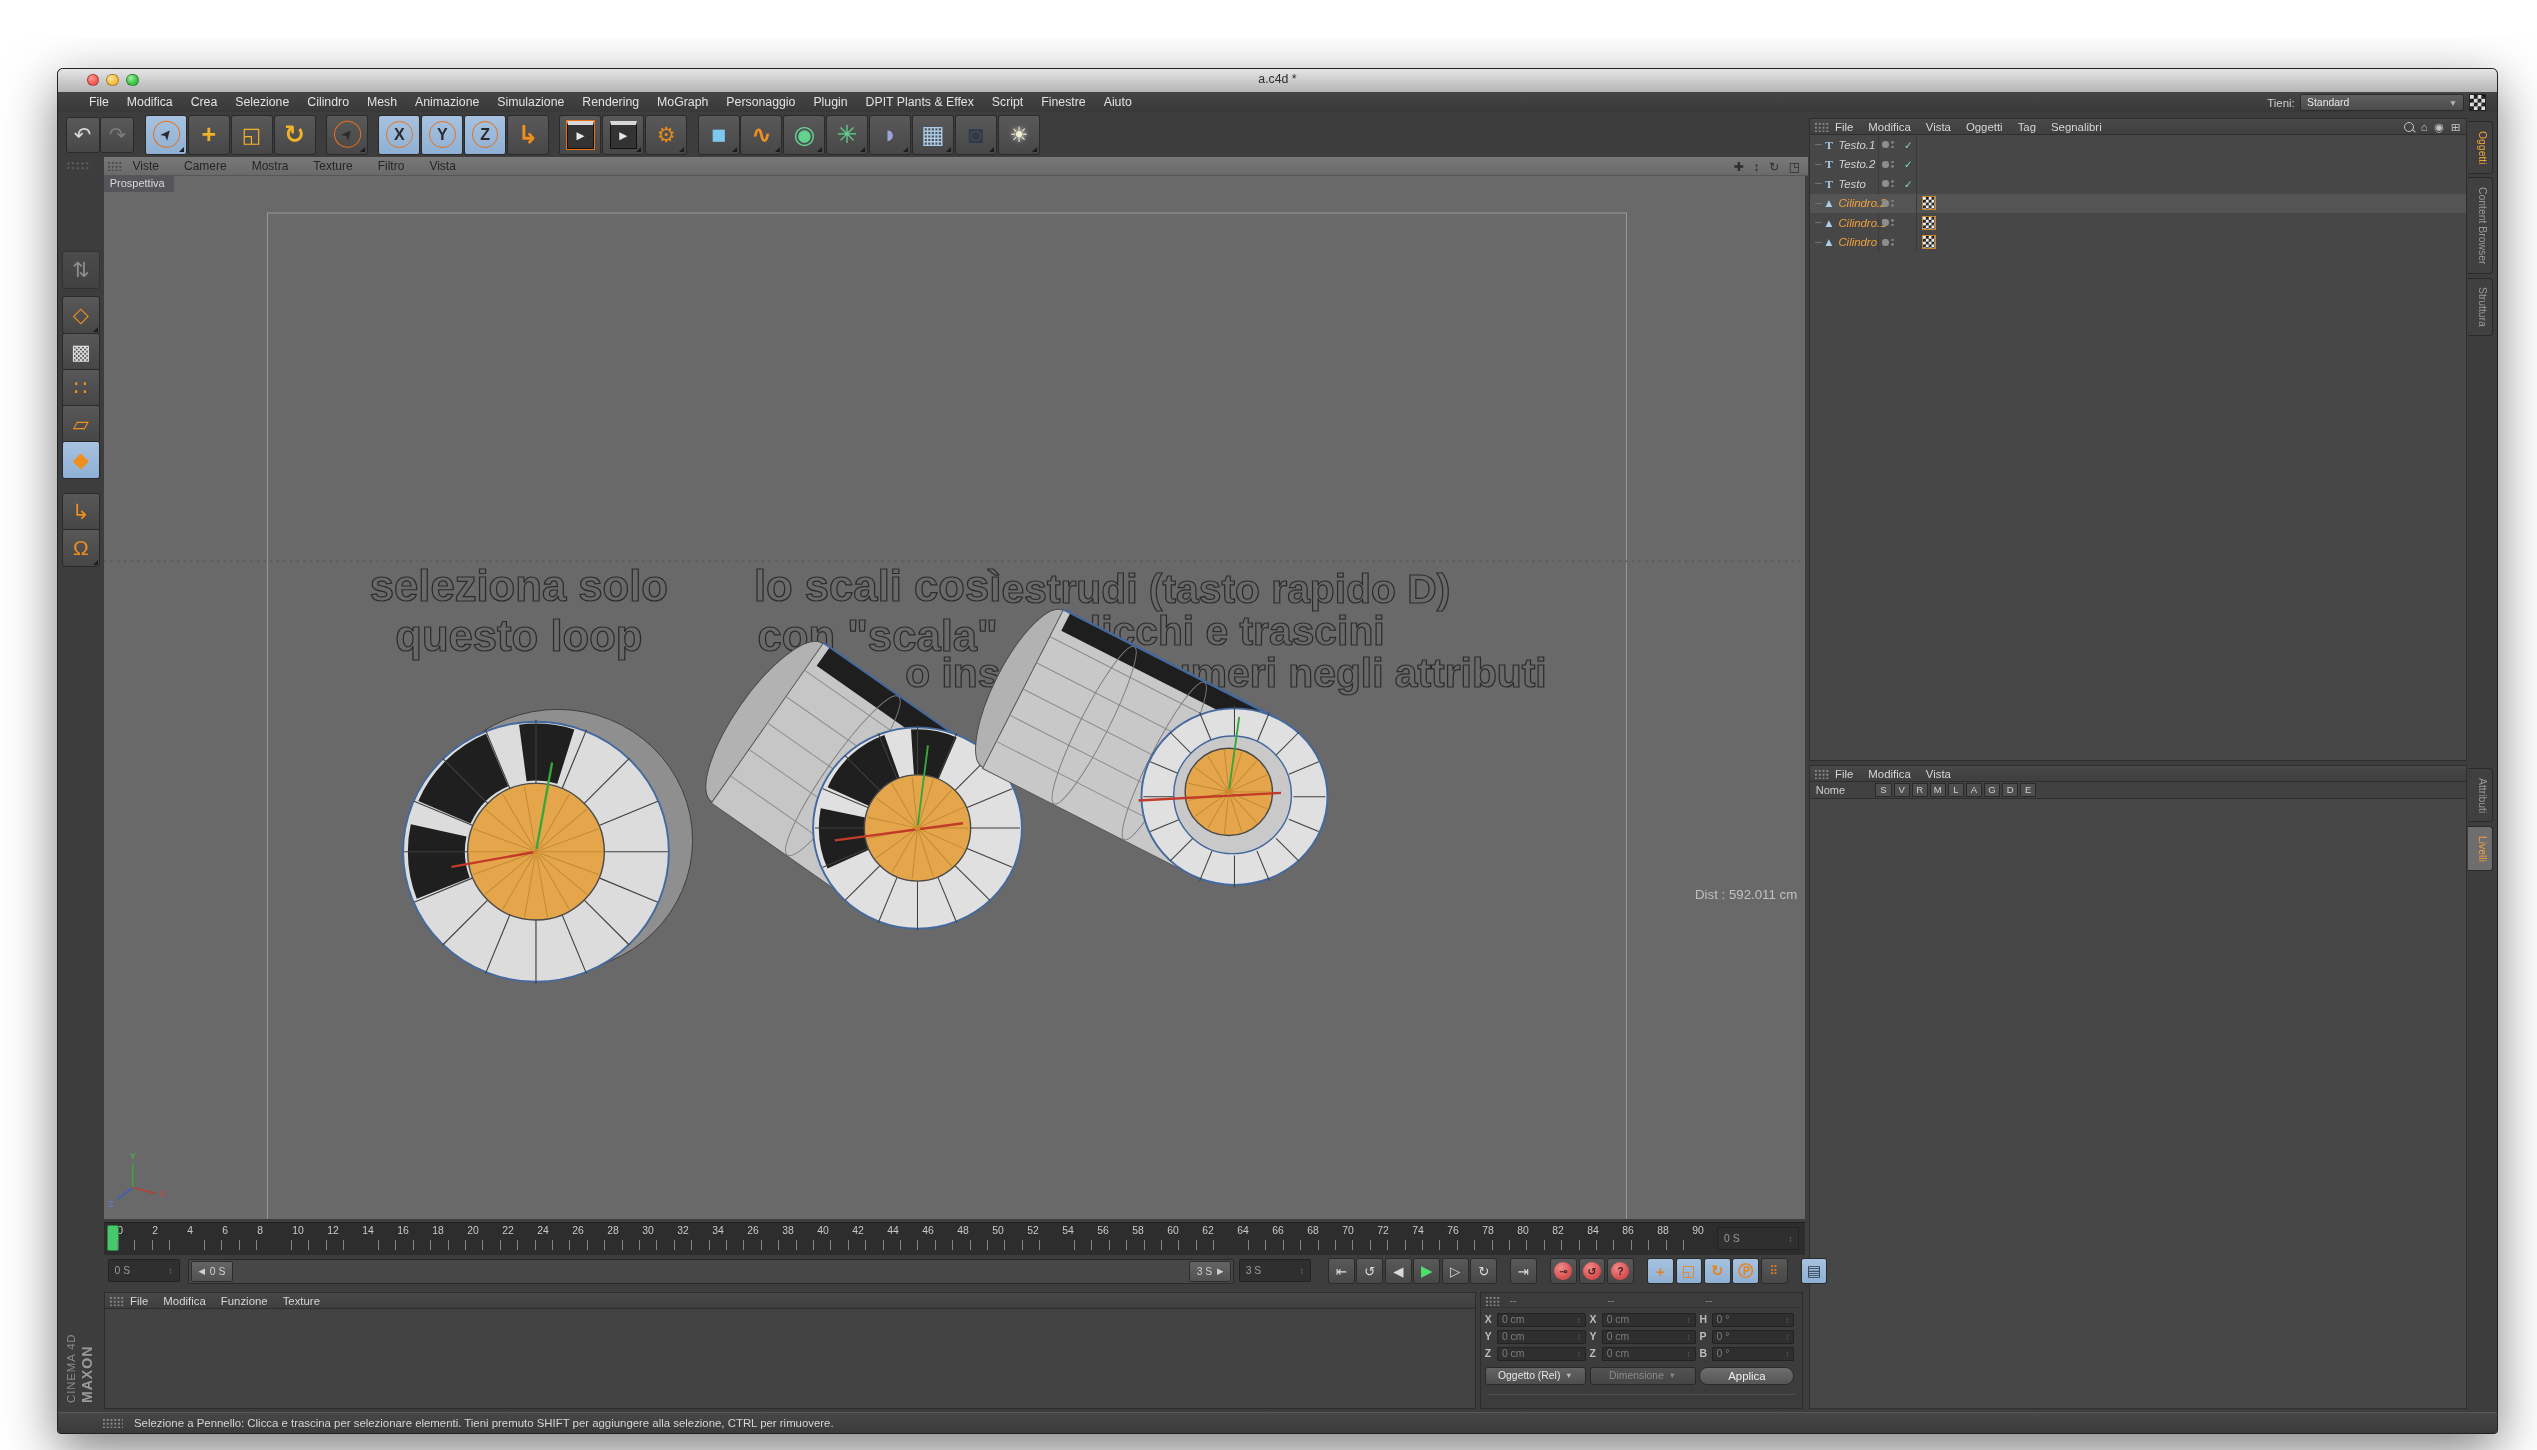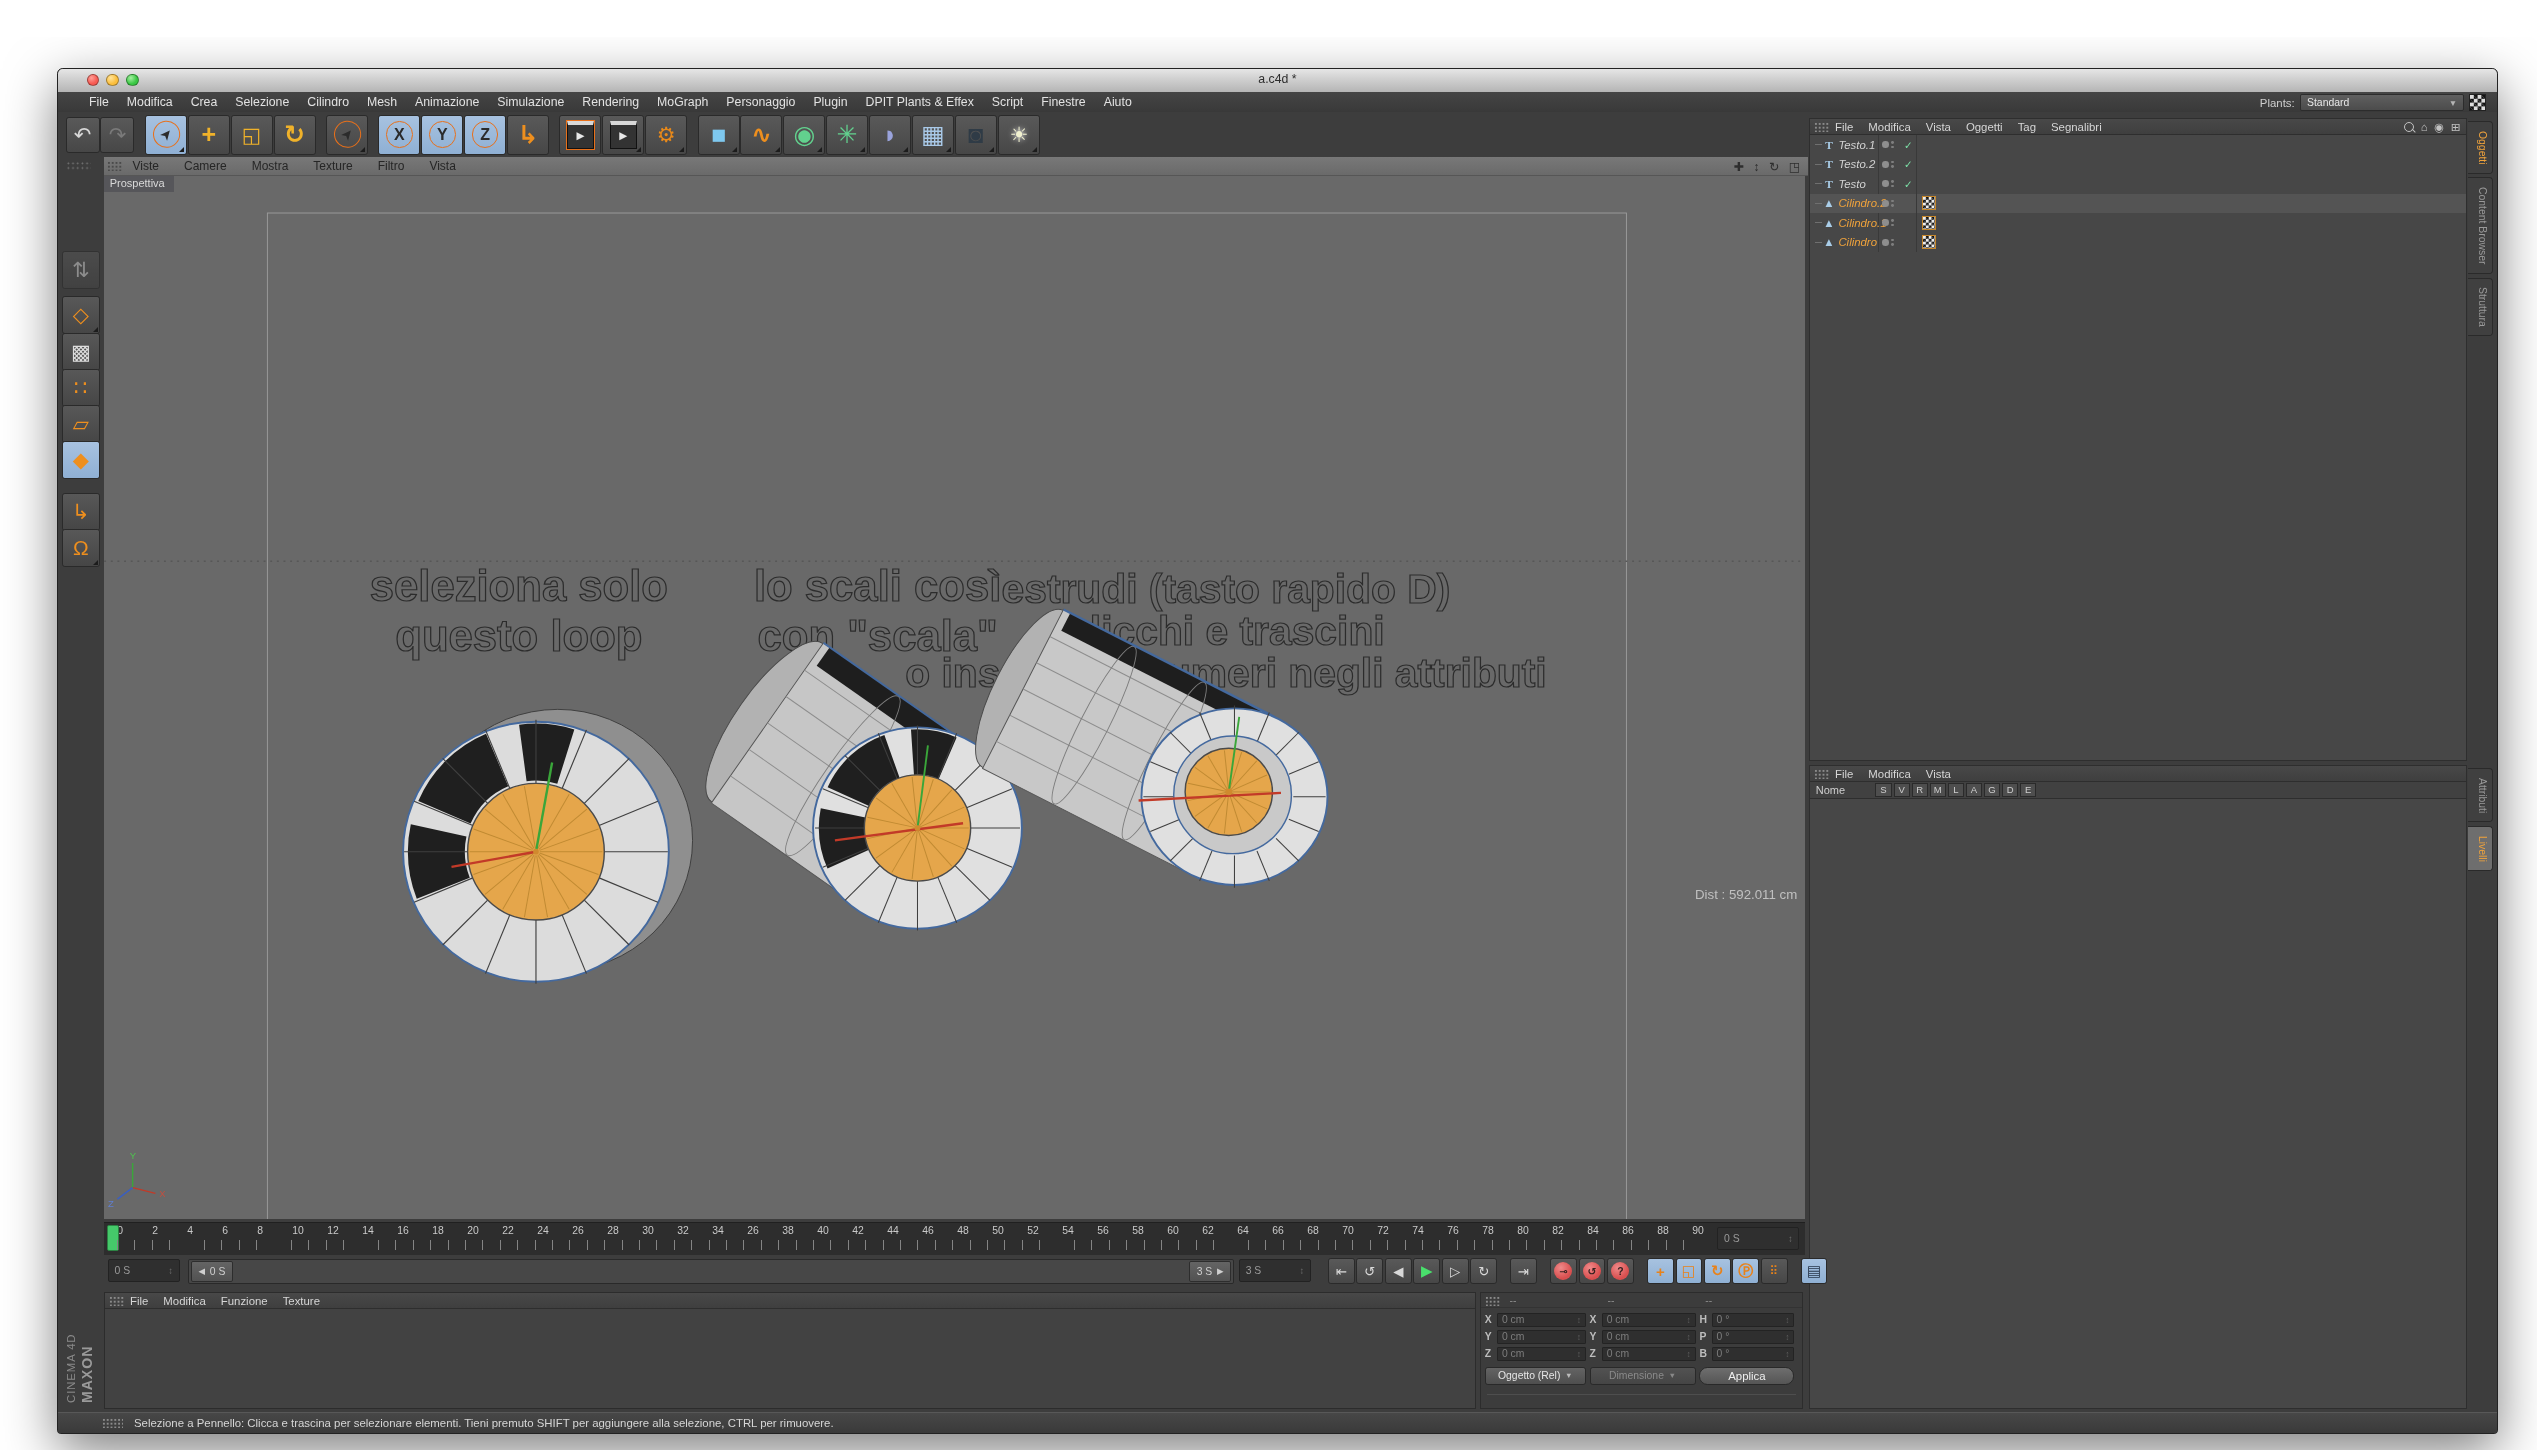--- a/index.html
+++ b/index.html
@@ -206,21 +206,21 @@
         <span class="mi">Rendering</span>
         <span class="mi">MoGraph</span>
         <span class="mi">Personaggio</span>
         <span class="mi">Plugin</span>
         <span class="mi">DPIT Plants &amp; Effex</span>
         <span class="mi">Script</span>
         <span class="mi">Finestre</span>
         <span class="mi">Aiuto</span>
       </div>
   <div class="layoutrow">
-    <span class="lab">Plants:</span>
+    <span class="lab">Tieni:</span>
     <span class="layoutdd">
       <span>Standard</span>
       <span class="car">▼</span>
     </span>
     <span class="minichk"></span>
   </div>
 
   <div class="toolbar">
 
   <span class="tbtn small">

